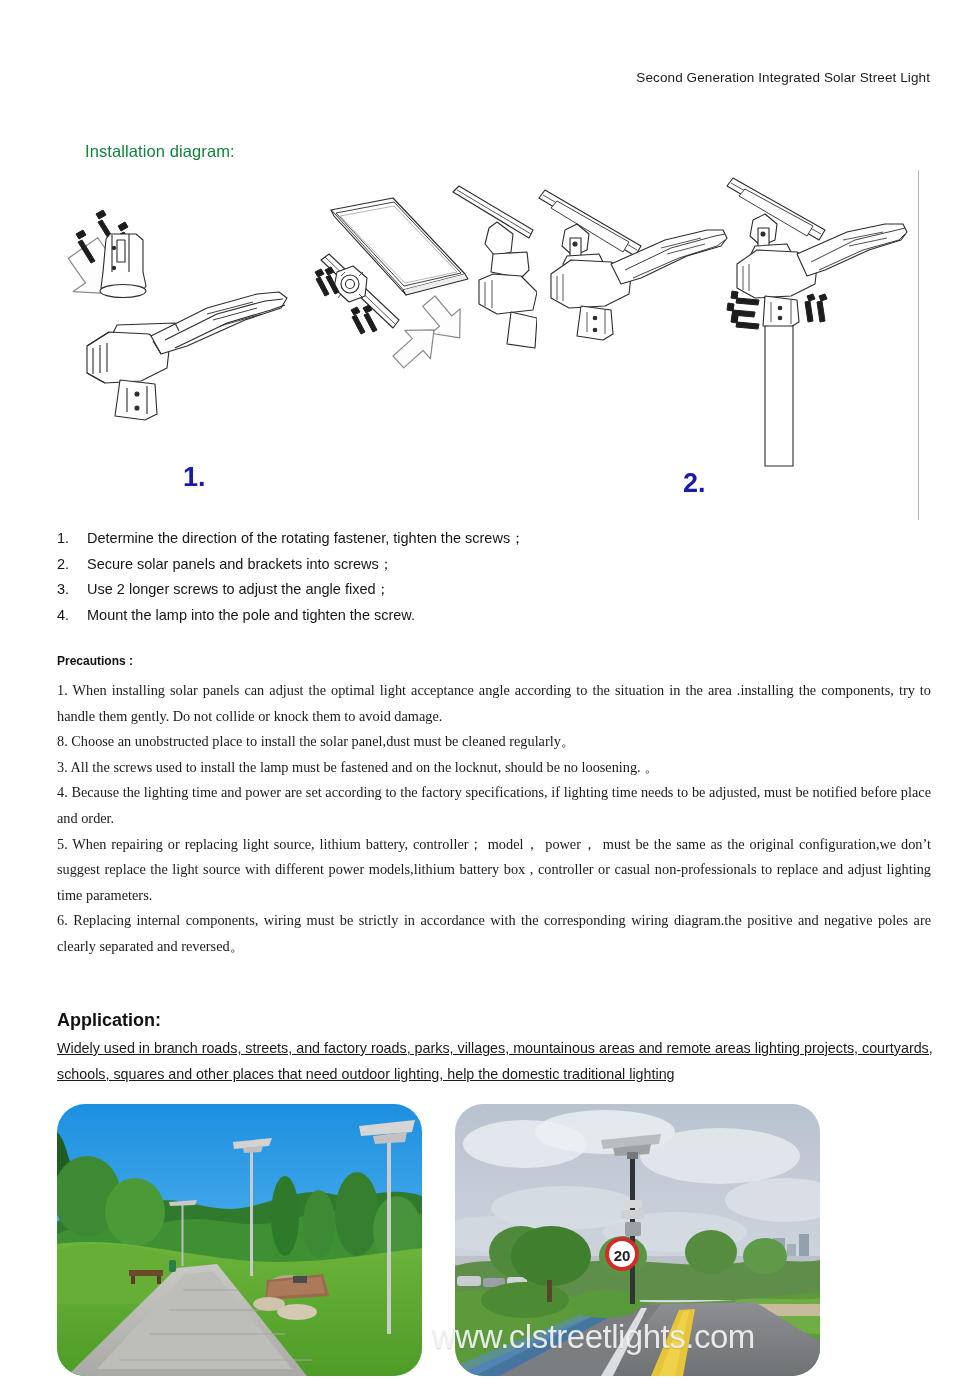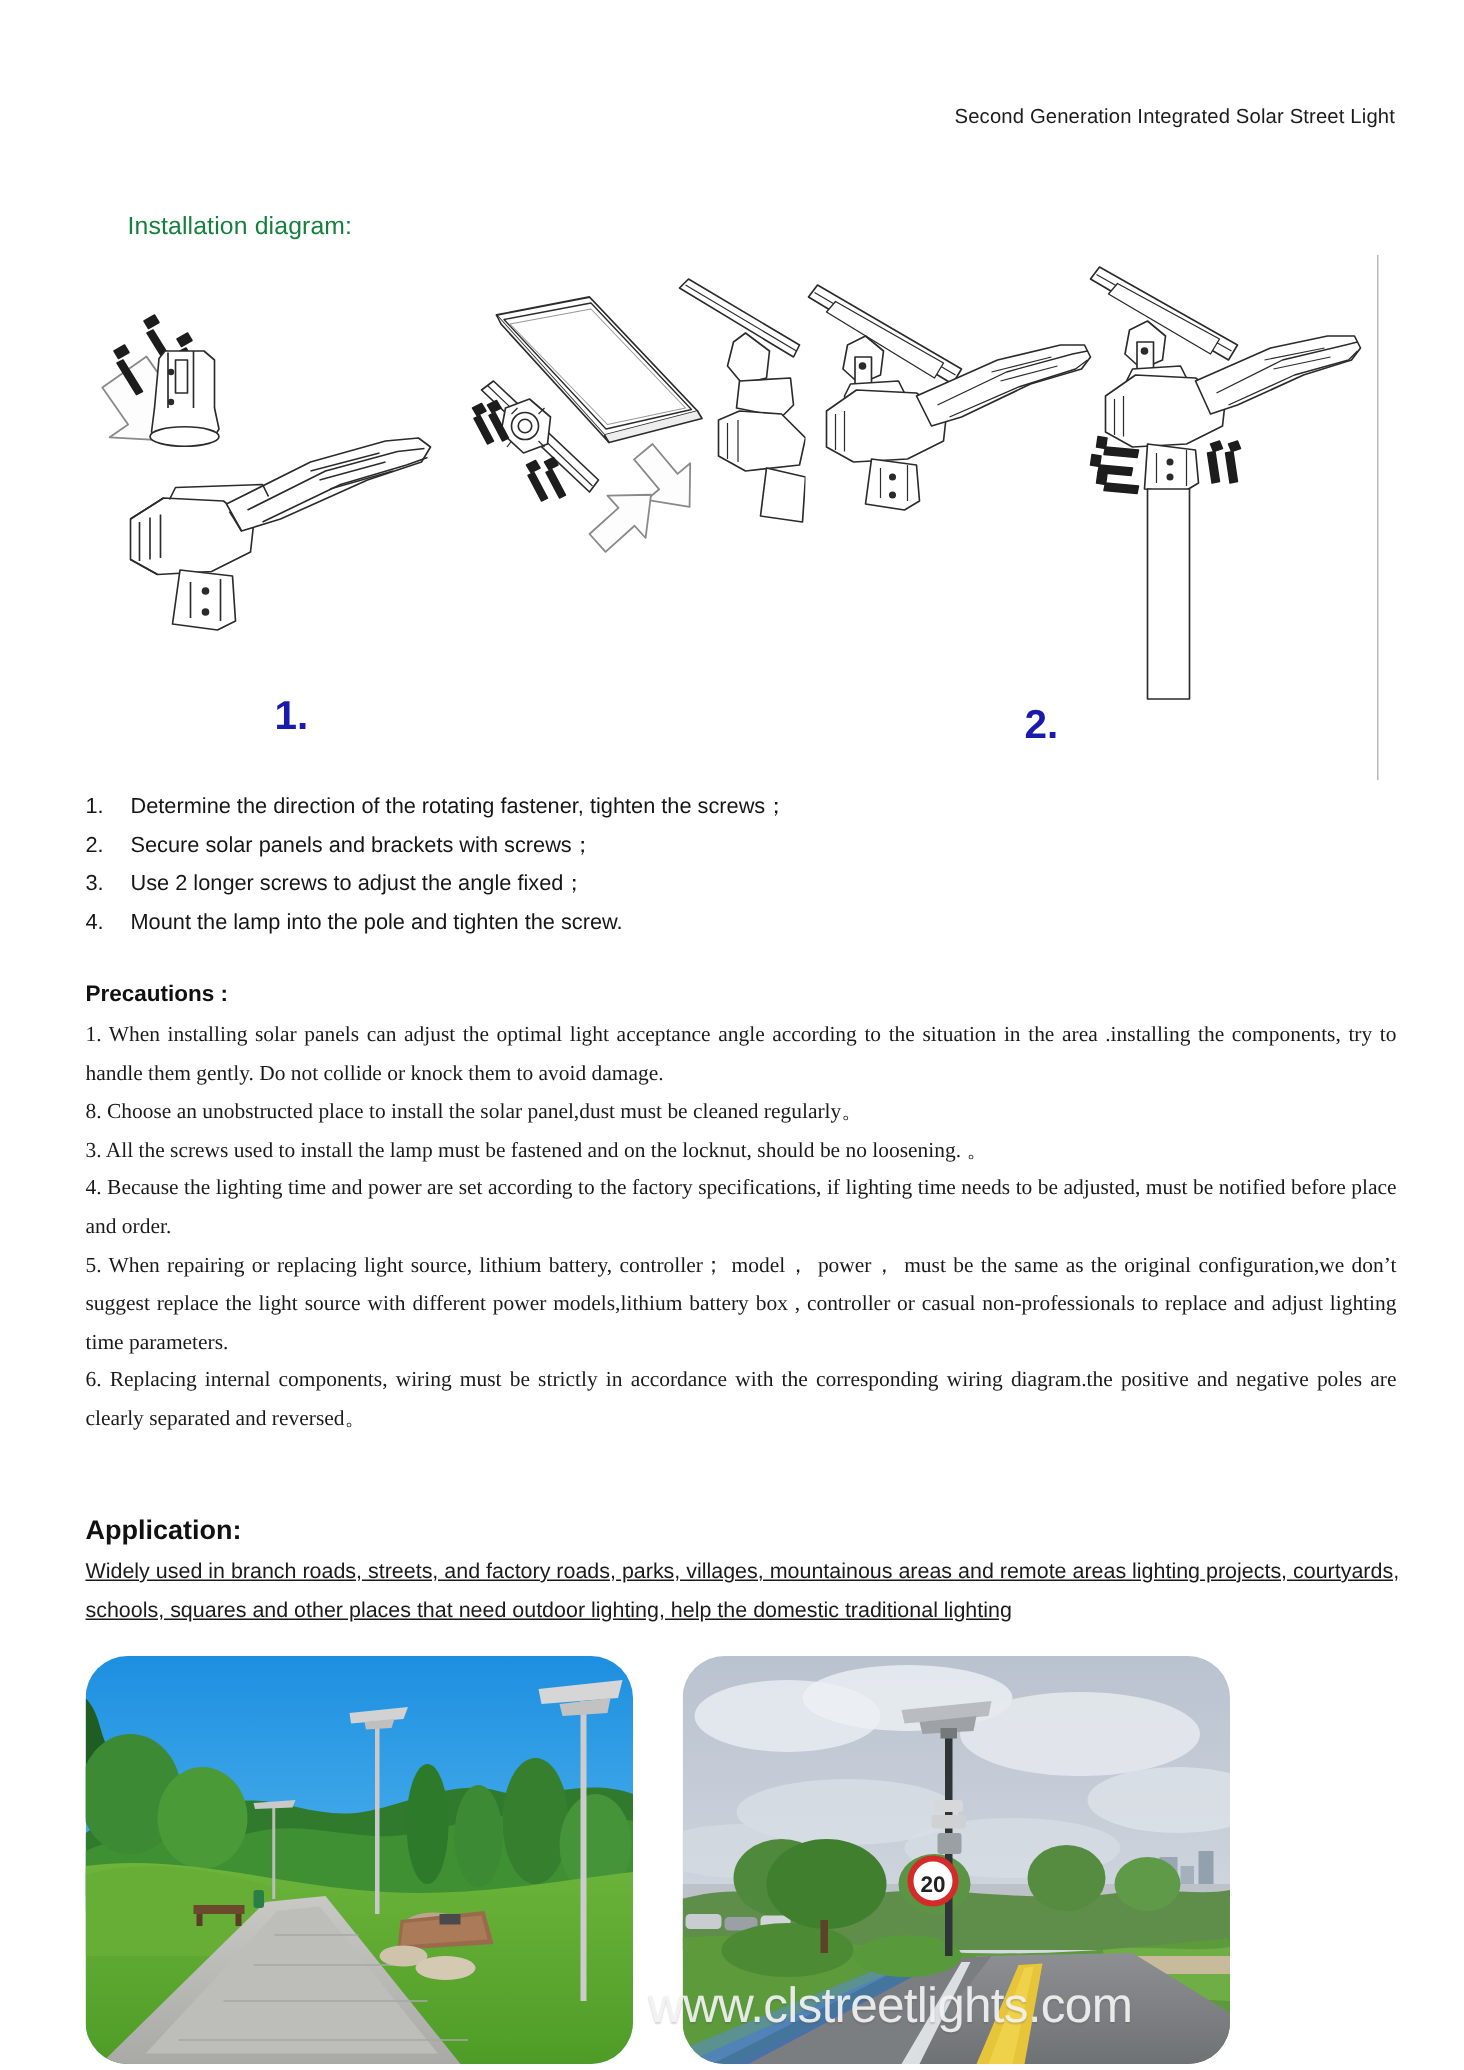--- a/index.html
+++ b/index.html
@@ -92,21 +92,21 @@
   .steps-list .idx {
     width: 30px;
     flex: 0 0 30px;
   }
 
   
   .precautions-heading {
     position: absolute;
     left: 57px;
     top: 654px;
-    font-size: 15px;
+    font-size: 12px;
     font-weight: bold;
     color: #111;
   }
   .precautions-body {
     position: absolute;
     left: 57px;
     top: 678px;
     width: 874px;
     font-family: Liberation Serif, serif;
   }
@@ -363,21 +363,21 @@
     </div>
   </div>
 
   <div class="steps-list">
     <div class="row">
       <span class="idx">1.</span>
       <span>Determine the direction of the rotating fastener, tighten the screws；</span>
     </div>
     <div class="row">
       <span class="idx">2.</span>
-      <span>Secure solar panels and brackets with screws；</span>
+      <span>Secure solar panels and brackets into screws；</span>
     </div>
     <div class="row">
       <span class="idx">3.</span>
       <span>Use 2 longer screws to adjust the angle fixed；</span>
     </div>
     <div class="row">
       <span class="idx">4.</span>
       <span>Mount the lamp into the pole and tighten the screw.</span>
     </div>
   </div>

